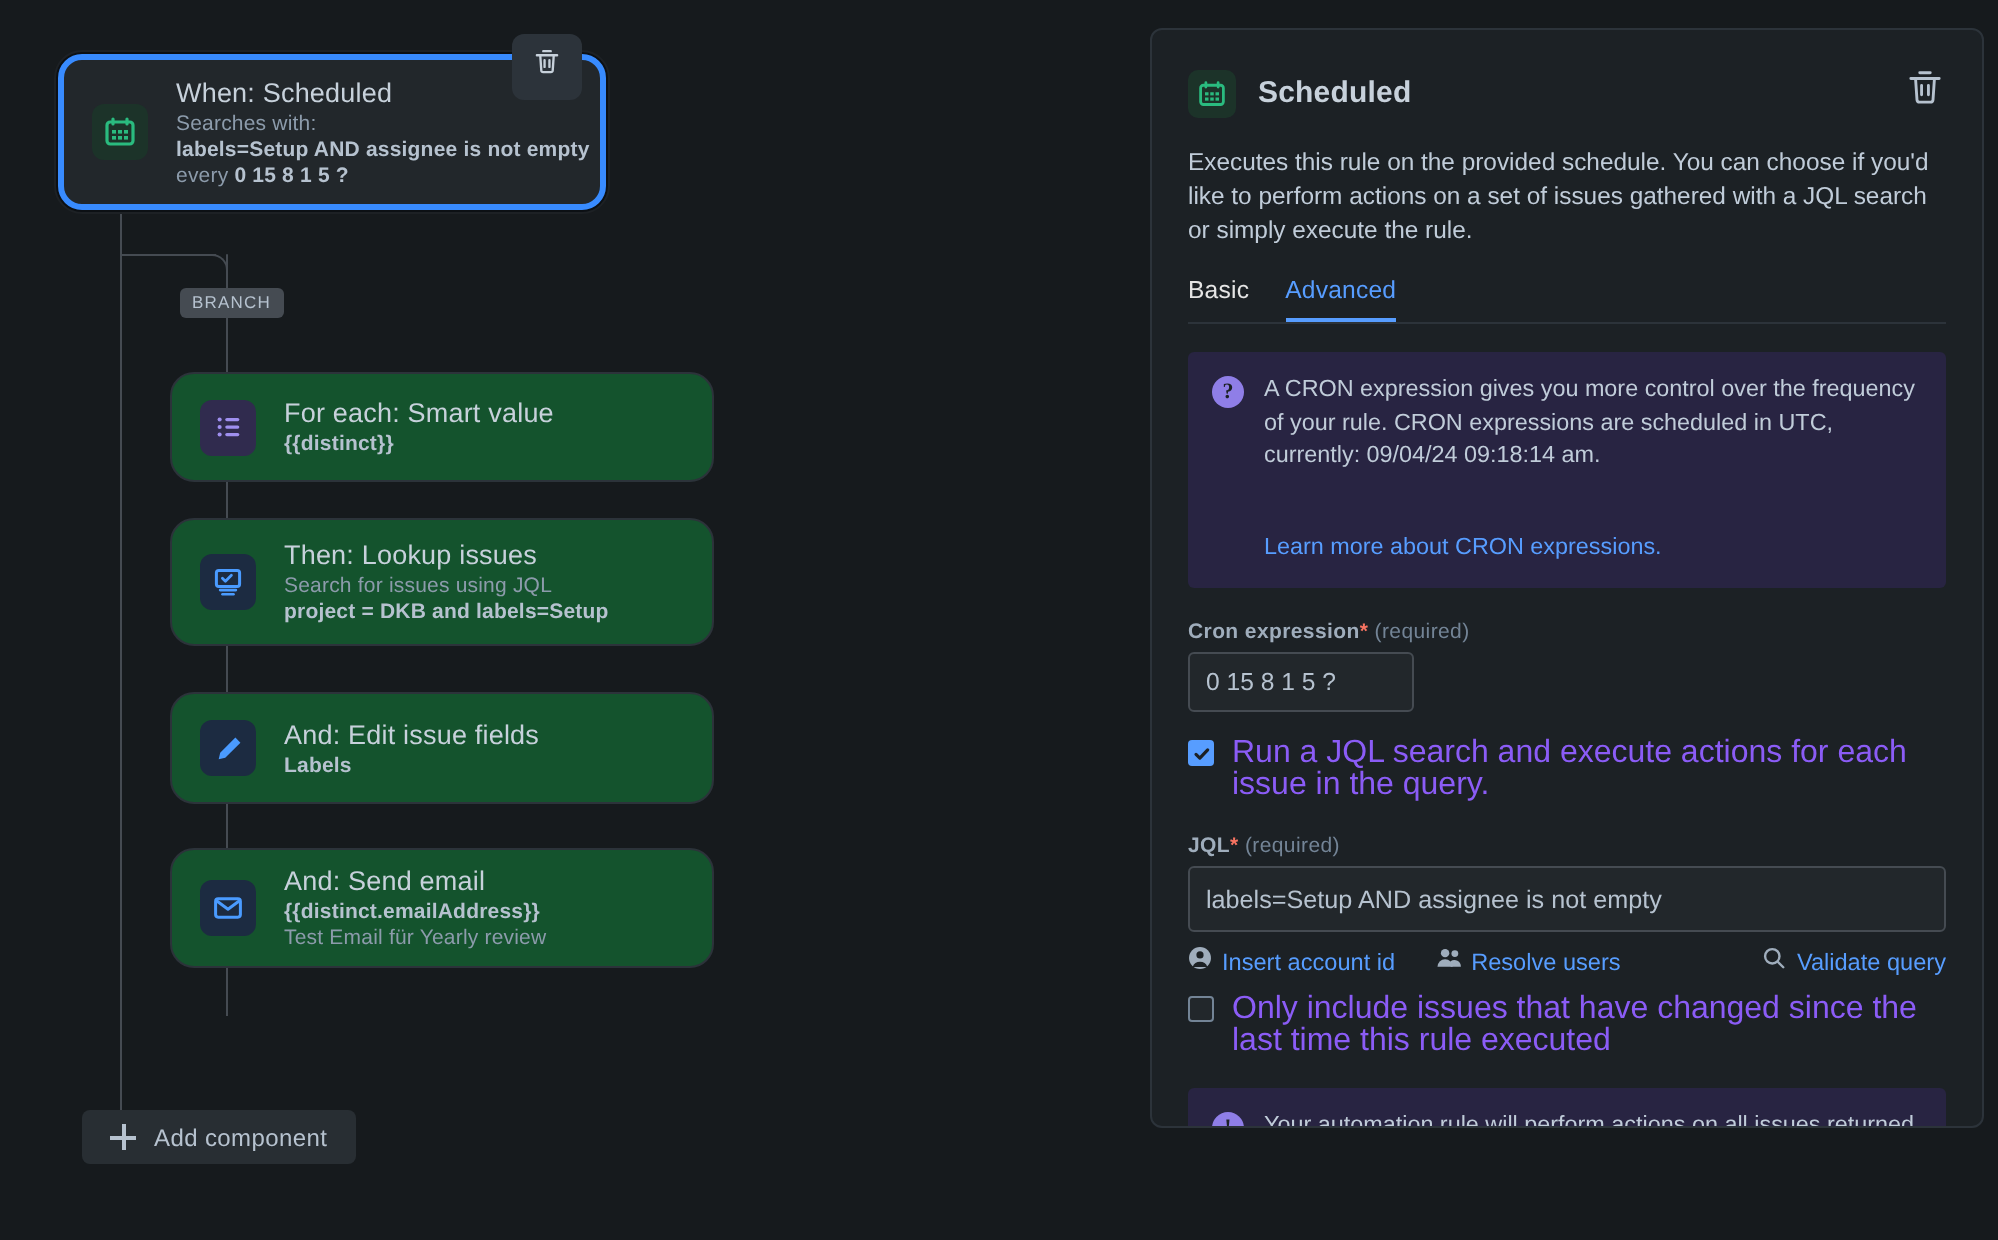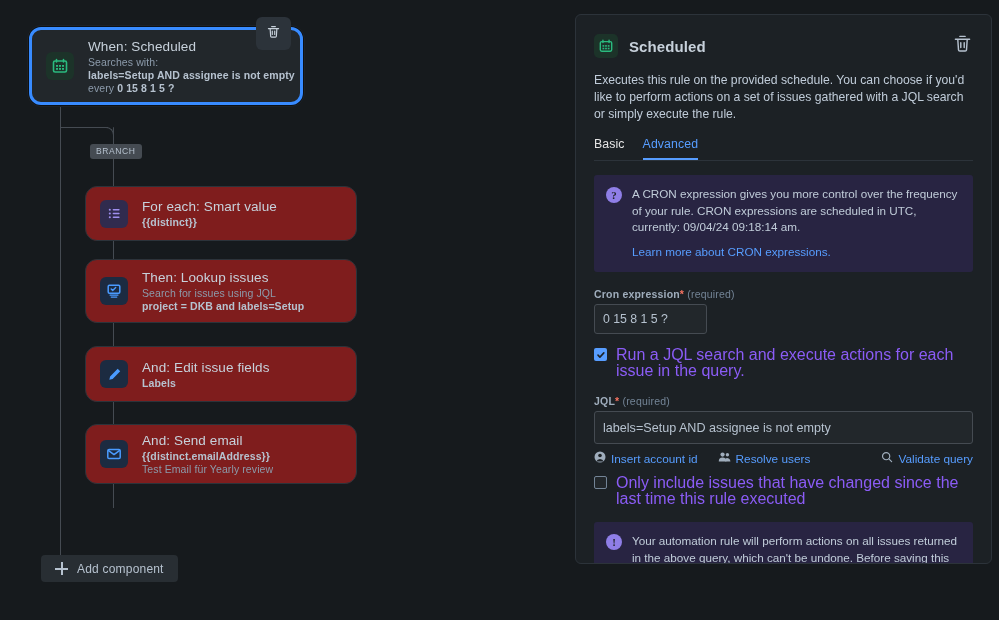--- a/index.html
+++ b/index.html
@@ -65,21 +65,21 @@
     position: absolute; left: 90px; top: 144px;
     background: #454b52; color: #b6c2cf;
     font-size: 8.5px; letter-spacing: .6px;
     padding: 2px 6px 3px; border-radius: 3px;
   }
 
   
   .step-card {
     position: absolute; left: 85px;
     width: 272px;
-    background: #7f1d1d;
+    background: #14532d;
     border: 1px solid #2c333a;
     border-radius: 12px;
     display: flex; align-items: center;
   }
   .step-card .card-icon {
     width: 28px; height: 28px; margin-left: 14px; margin-right: 14px;
     border-radius: 6px; flex: 0 0 auto;
     display: flex; align-items: center; justify-content: center;
   }
   .icon-purple { background: #302b4e; }
@@ -150,21 +150,21 @@
     margin-top: 14px;
   }
   .infobox .badge {
     width: 16px; height: 16px; border-radius: 50%;
     background: #8f7ee7; flex: 0 0 auto; margin-top: 1px;
     color: #1c2125; font-size: 11px; font-weight: bold;
     display: flex; align-items: center; justify-content: center;
     font-family: "Liberation Serif", serif;
   }
   .infobox .itext { font-size: 11.7px; line-height: 16.5px; color: #c0ccd9; }
-  .infobox a { display: block; margin-top: 8px; color: #579dff; text-decoration: none; }
+  .infobox a { display: block; margin-top: 29px; color: #579dff; text-decoration: none; }
 
   .field-label {
     font-size: 10.5px; font-weight: bold; color: #9fadbc;
     margin-top: 16px; margin-bottom: 4px; letter-spacing: .2px;
   }
   .field-label .req { color: #f87462; }
   .field-label .opt { color: #738496; font-weight: normal; text-align: right; }
 
   input.txt {
     background: #22272b;

